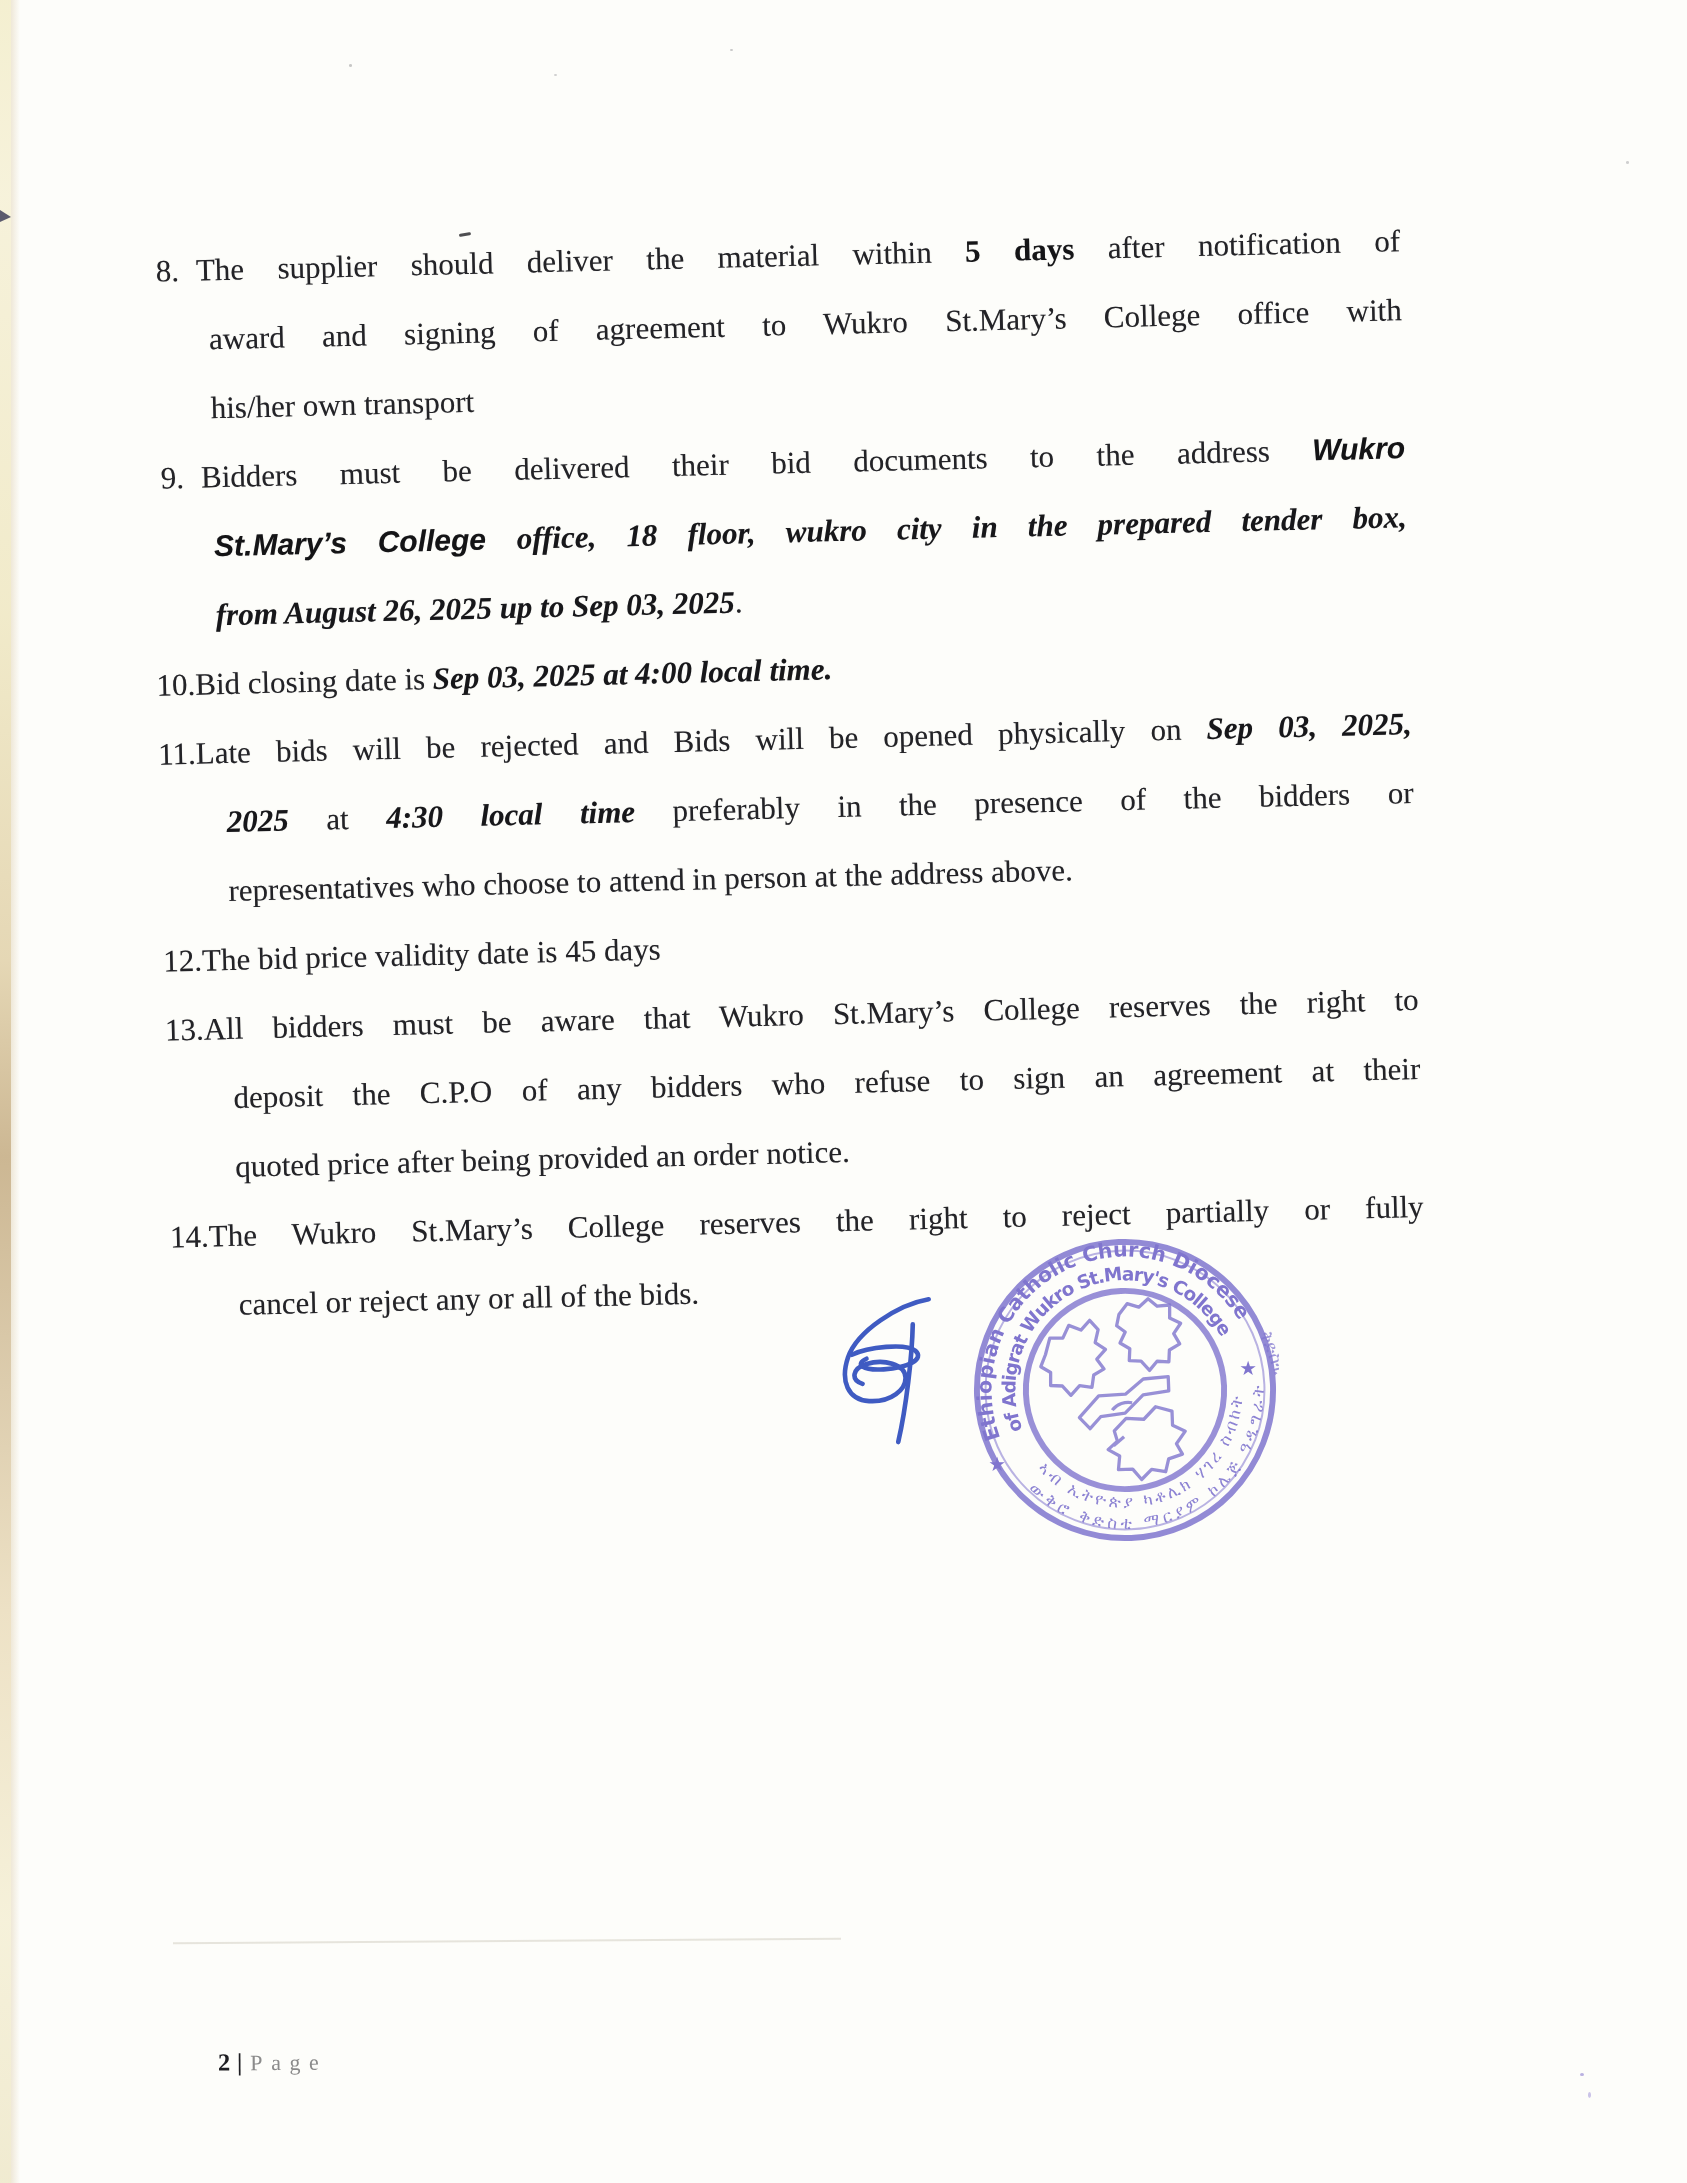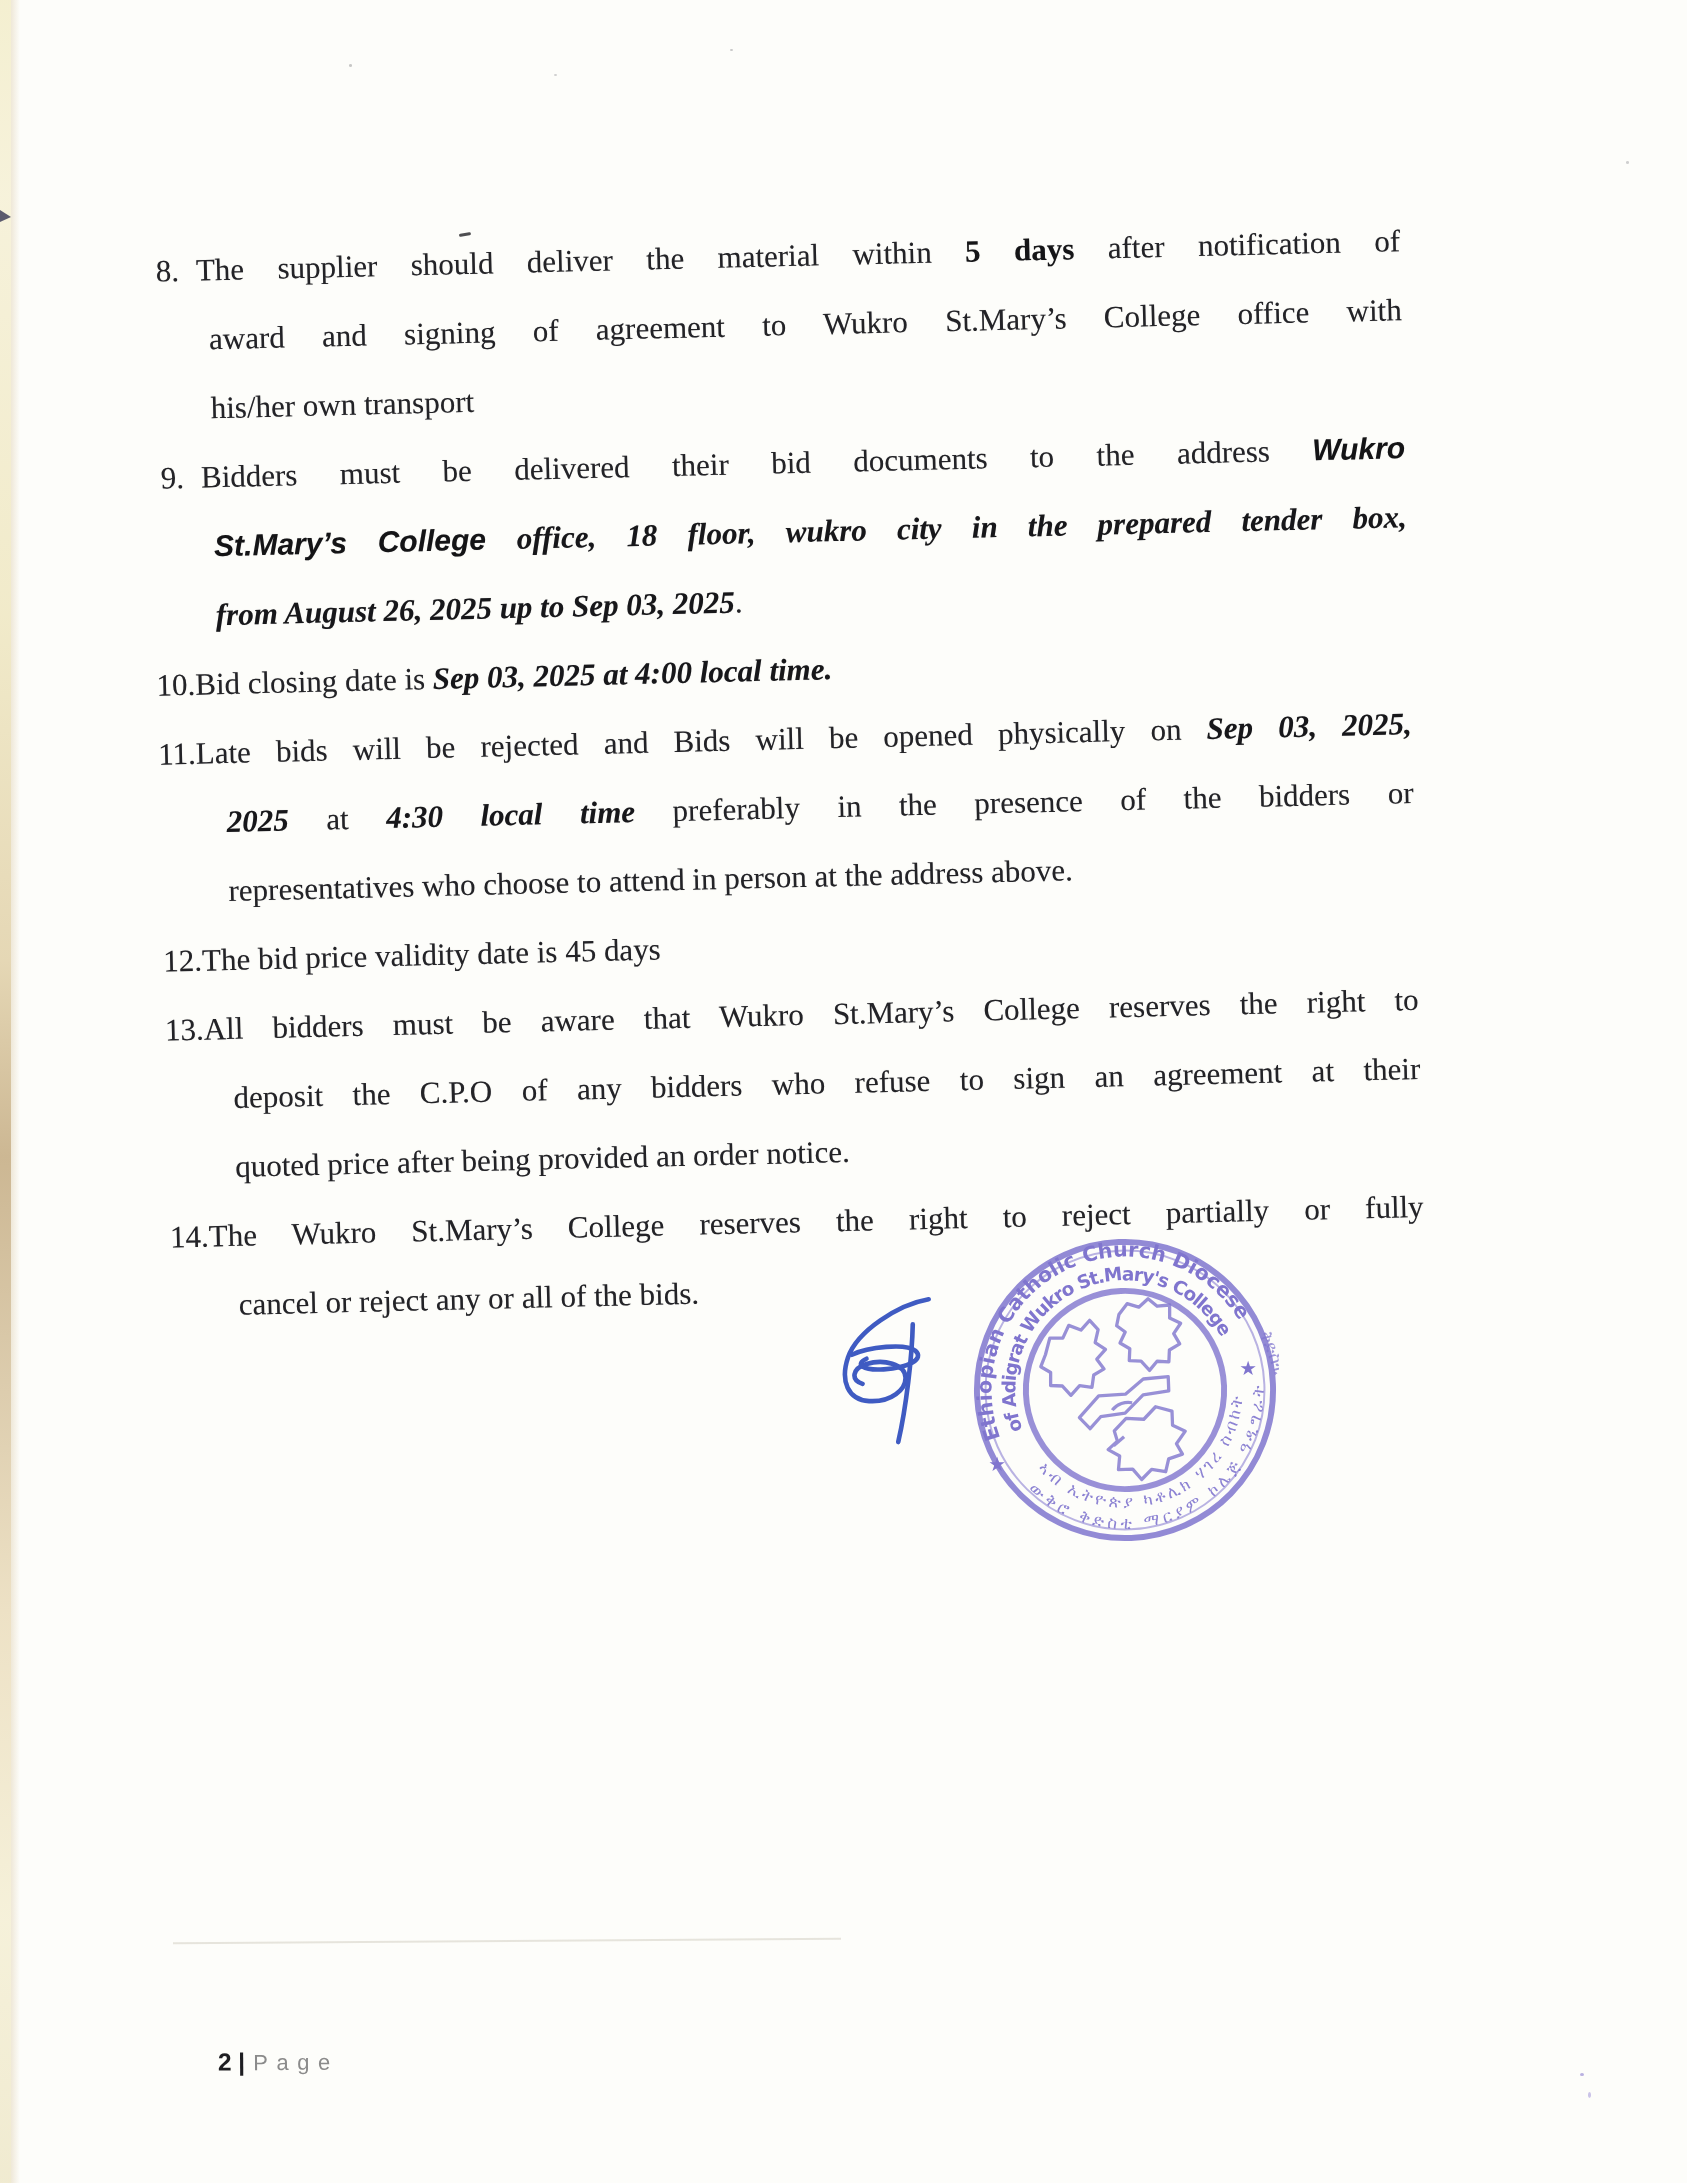--- a/index.html
+++ b/index.html
@@ -68,21 +68,21 @@
   .st1{font:700 31px "DejaVu Sans",sans-serif;letter-spacing:1px;}
   .st2{font:700 28px "DejaVu Sans",sans-serif;}
   .st3{font:400 25px "DejaVu Sans",sans-serif;letter-spacing:2px;opacity:.9;}
   .star-glyph{font:400 30px "DejaVu Sans",sans-serif;}
   .side-text{font:400 27px "DejaVu Sans",sans-serif;opacity:.75;}
   .signature{position:absolute;left:828px;top:1290px;width:114px;height:160px;opacity:.95;}
 
   
   .footer{
     position:absolute;left:218px;top:2048px;
-    font-family:Liberation Sans, sans-serif;transform:rotate(-.4deg);
+    font-family:Liberation Serif, serif;transform:rotate(-.4deg);
   }
   .pf-num{font-size:24.5px;font-weight:700;color:#1e1e22;}
   .pf-sep{font-size:24.5px;font-weight:700;color:#1e1e22;margin:0 8px 0 6.6px;}
   .pf-label{font-size:22px;color:#8b8b8b;letter-spacing:8.6px;}
 </style>
 </head>
 <body>
 
 <div class="page">
 

